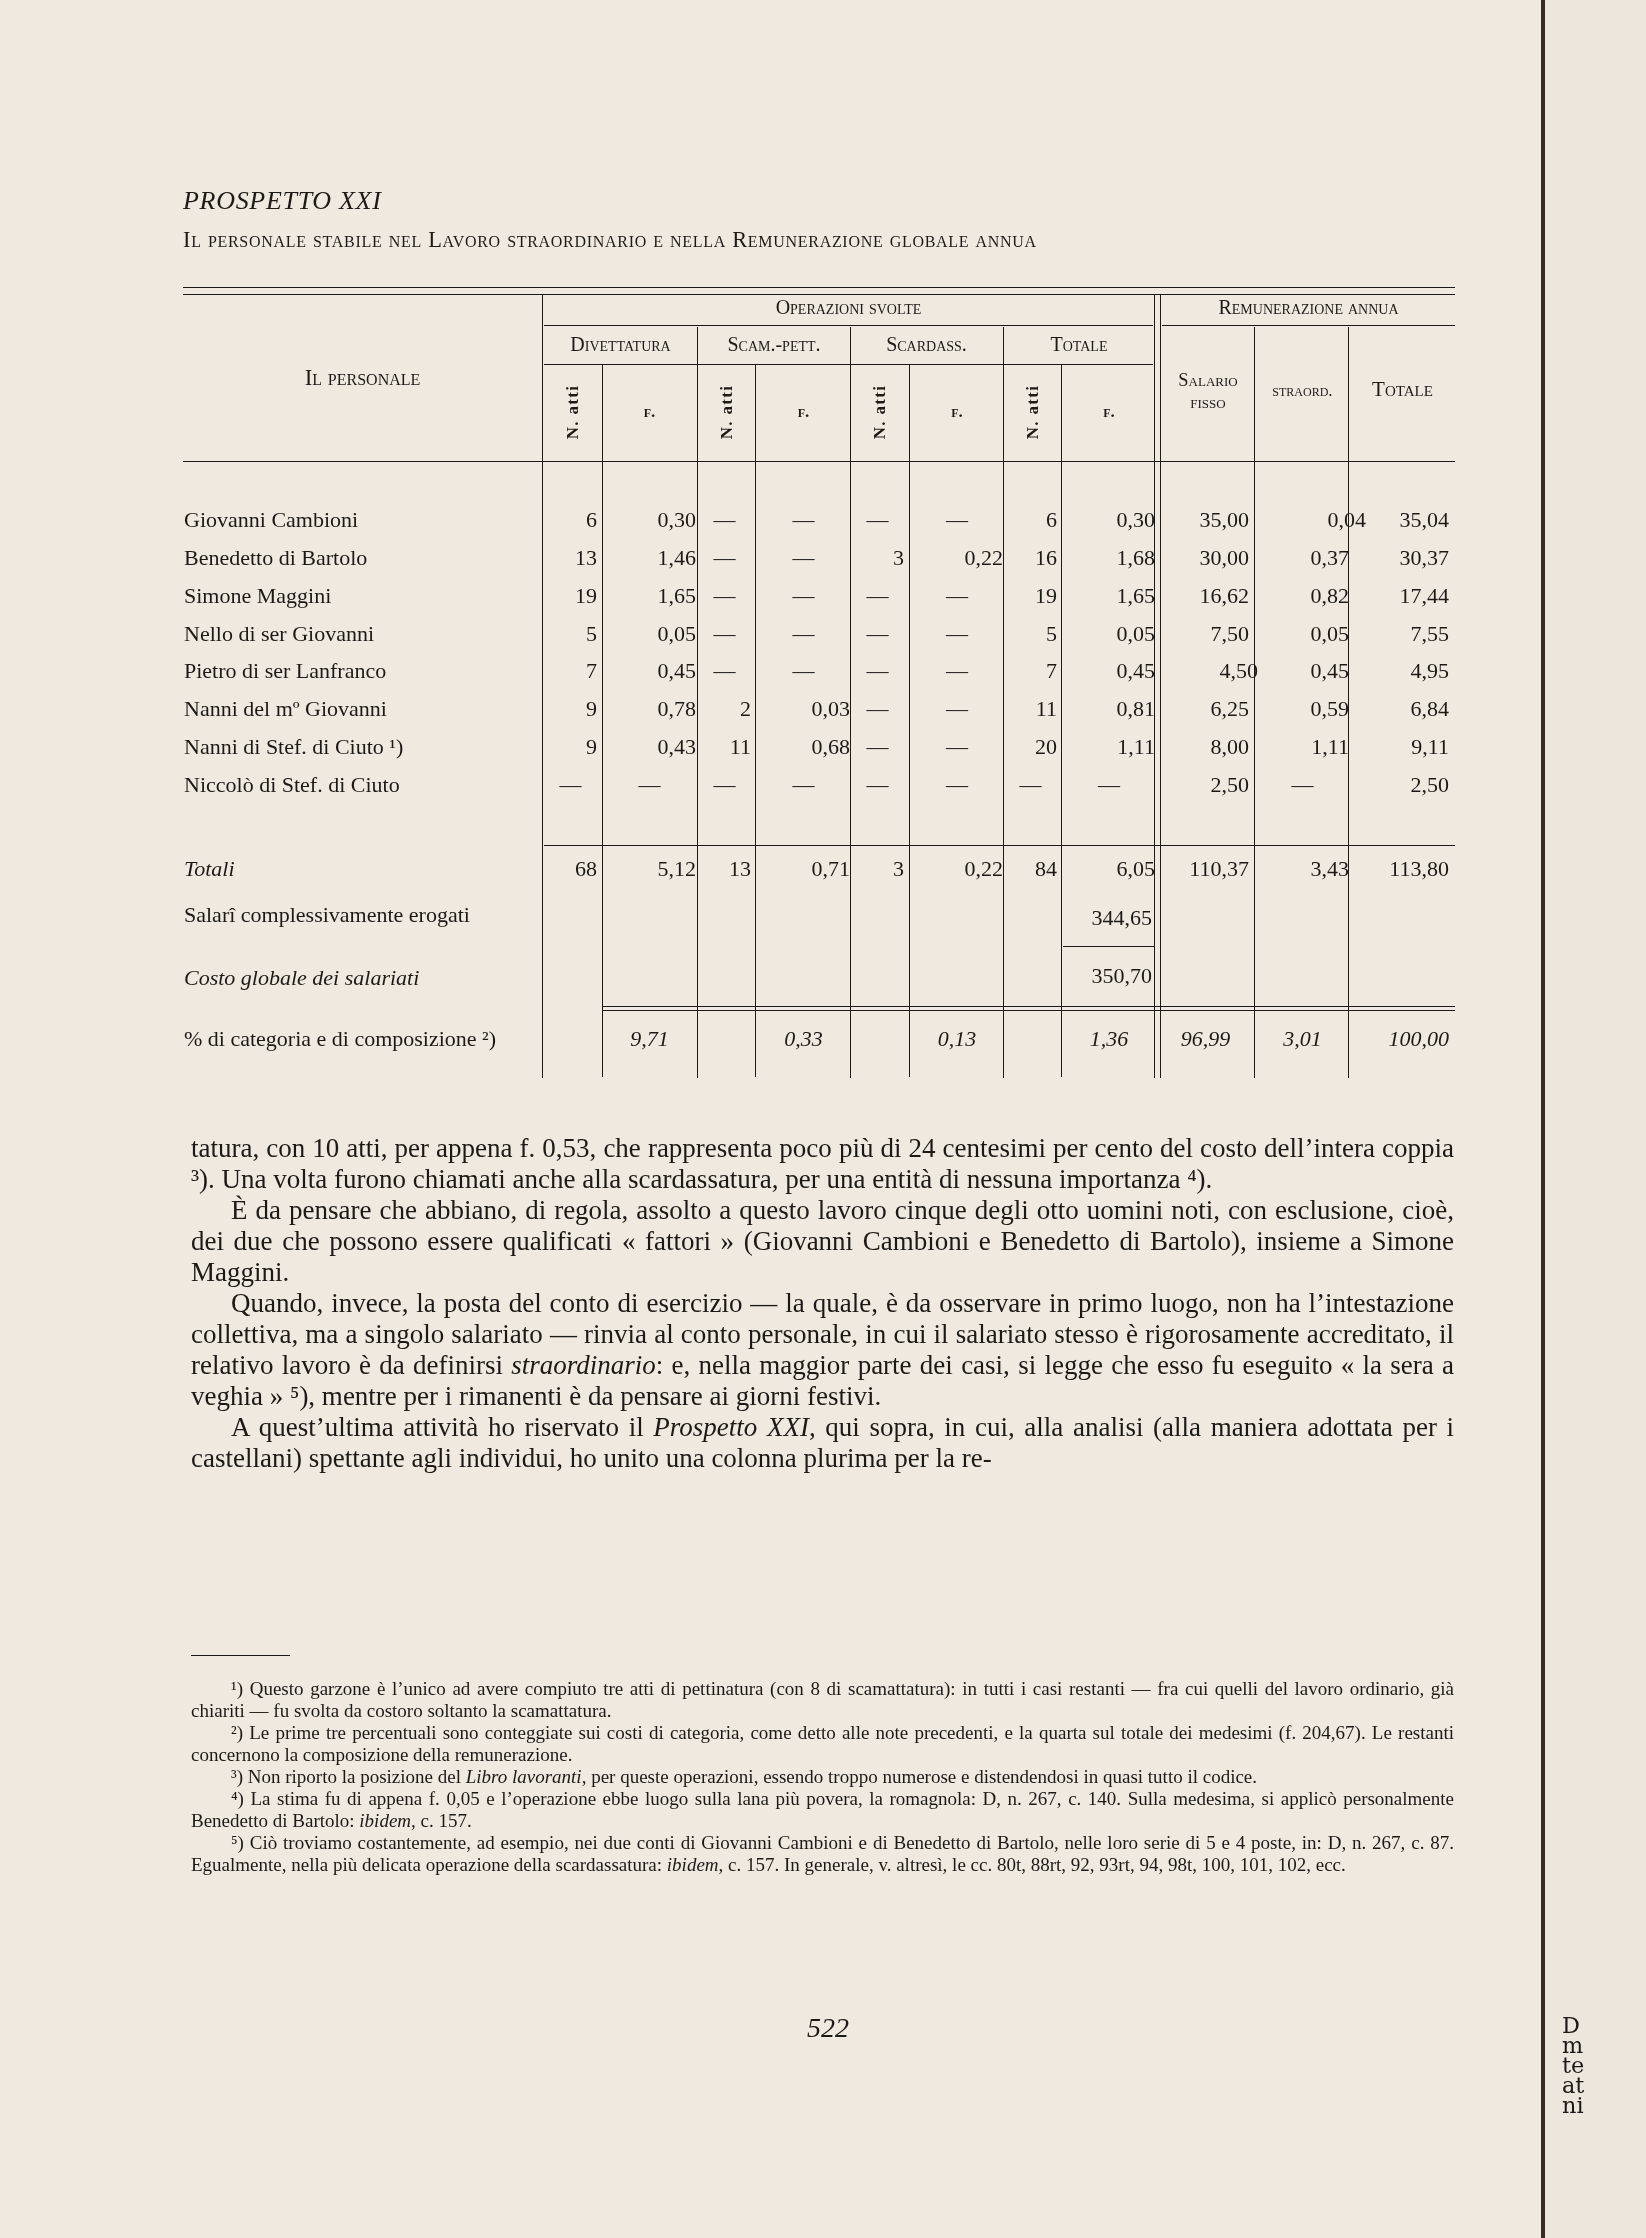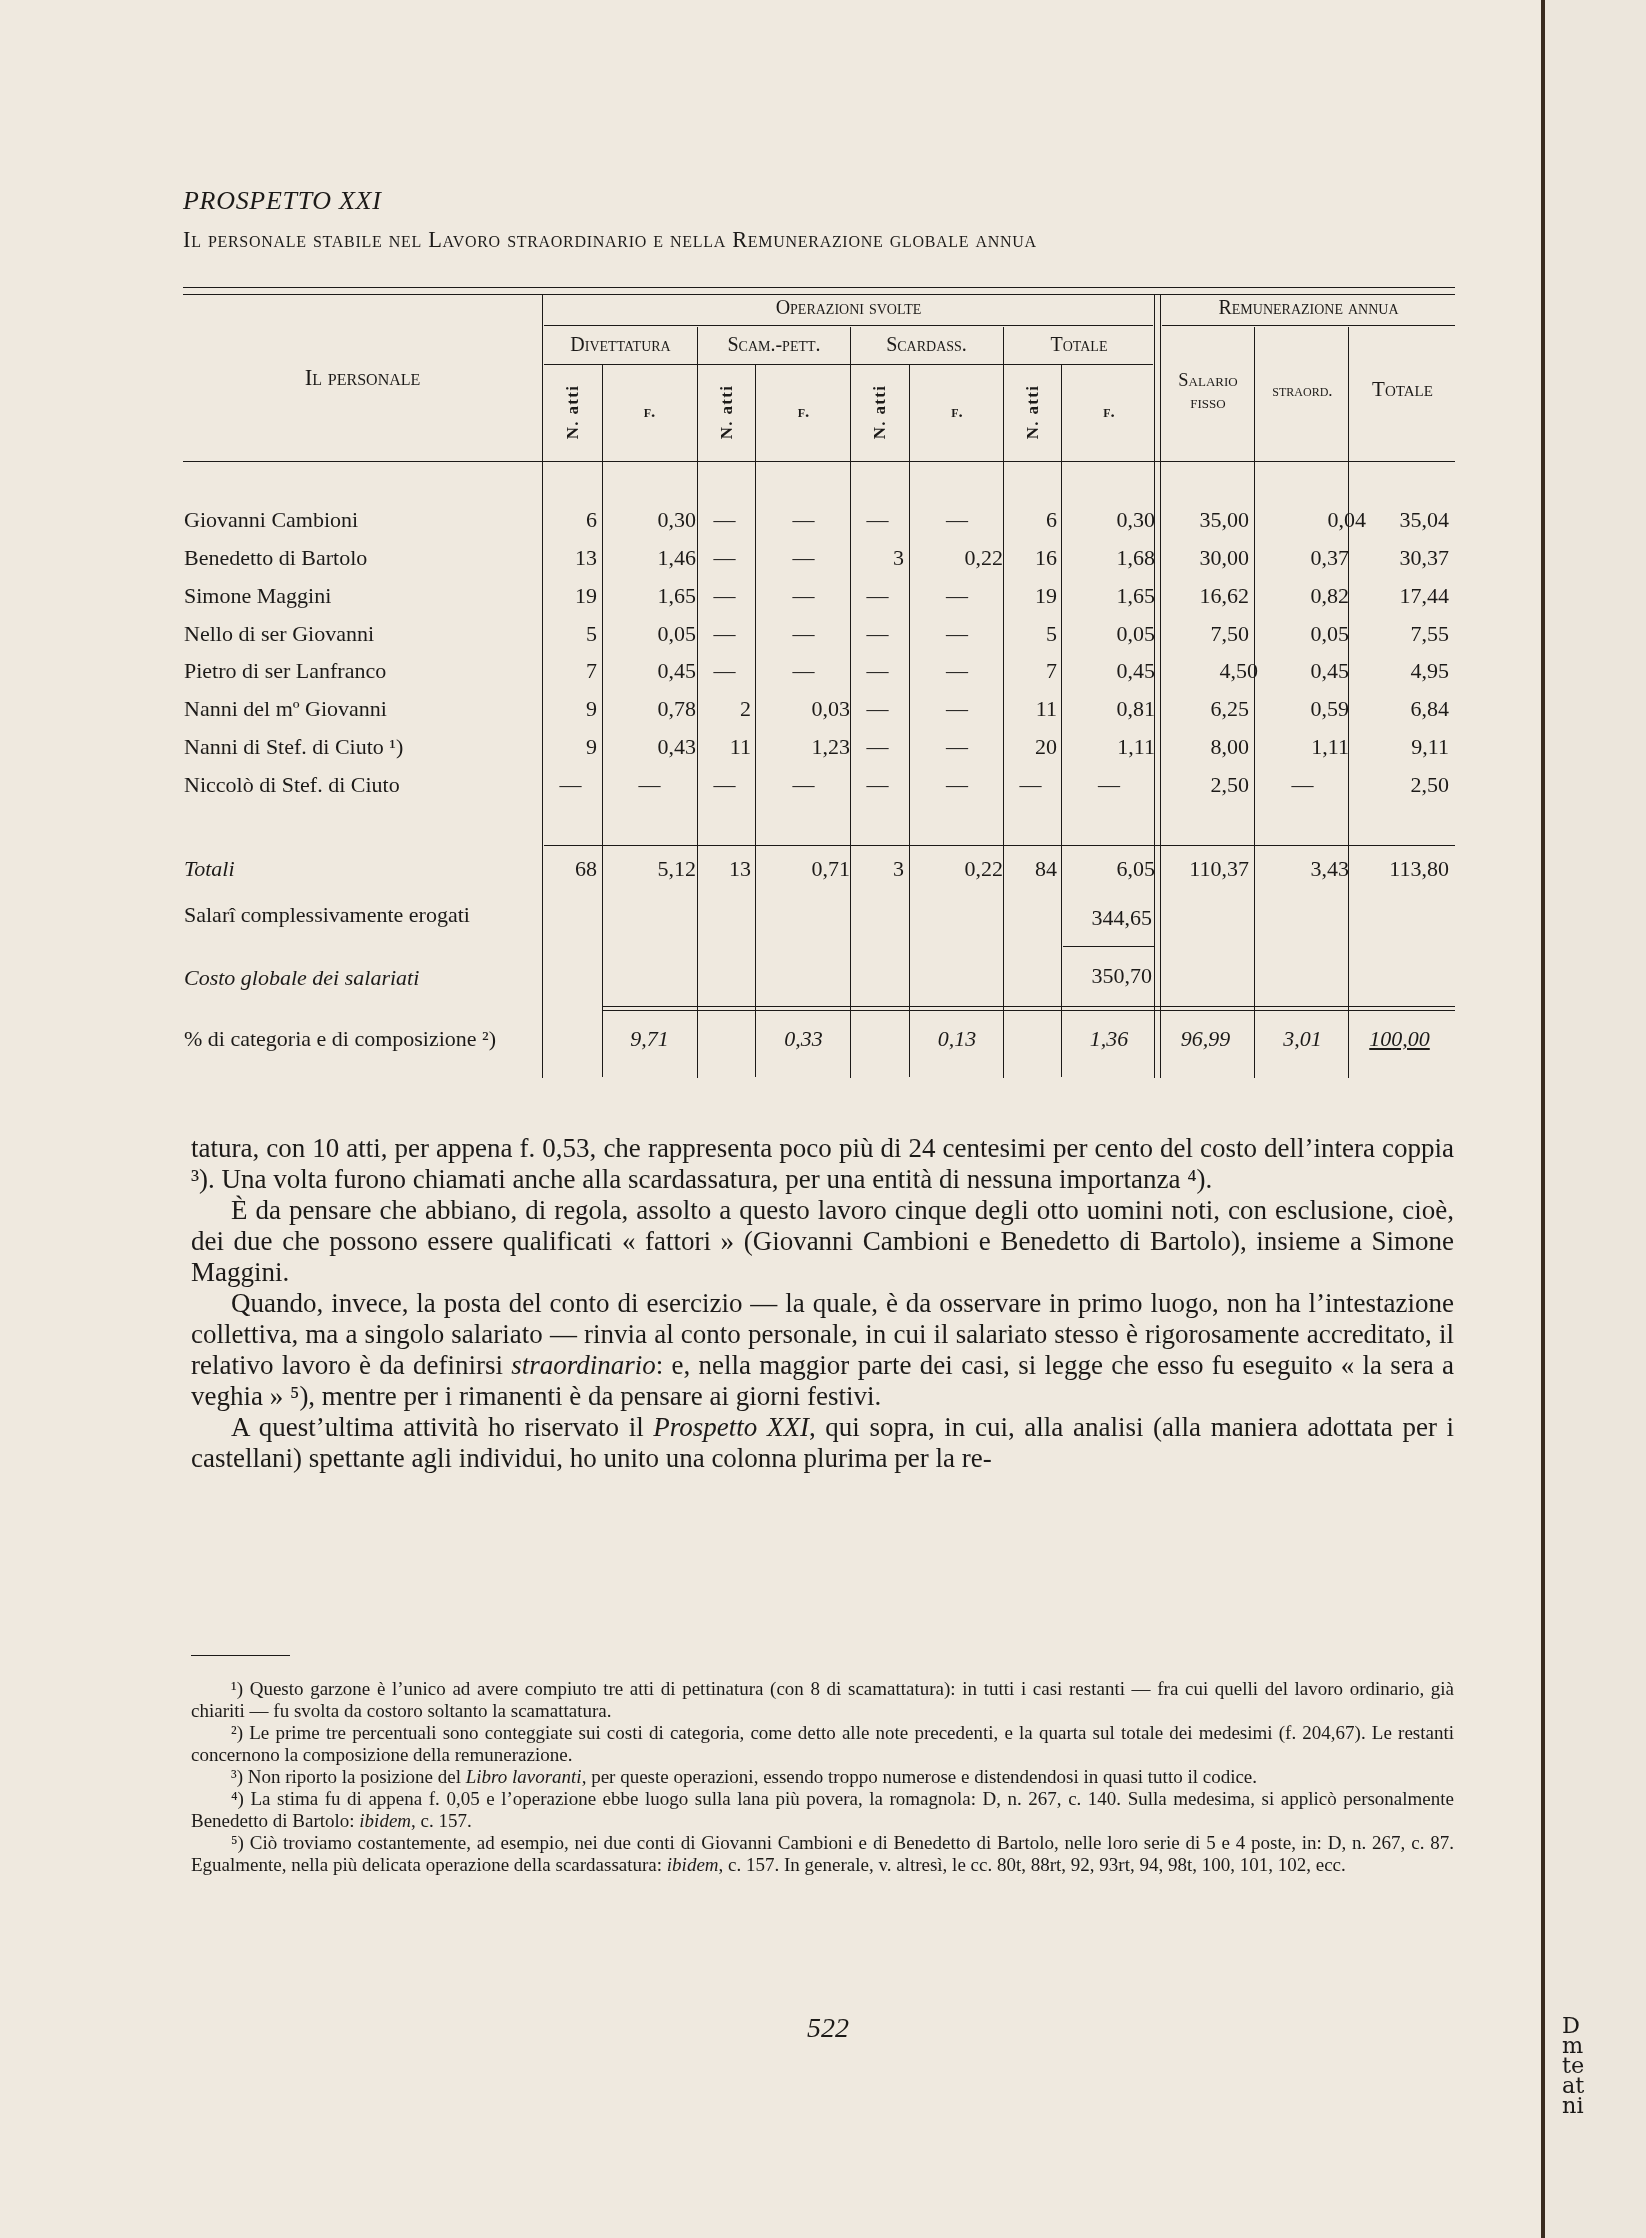--- a/index.html
+++ b/index.html
@@ -153,21 +153,21 @@
         <div class="num" style="left:911px;top:696px;width:92px;text-align:center;">—</div>
         <div class="num" style="left:1004px;top:696px;width:53px;text-align:right;">11</div>
         <div class="num" style="left:1063px;top:696px;width:92px;text-align:right;">0,81</div>
         <div class="num" style="left:1162px;top:696px;width:87px;text-align:right;">6,25</div>
         <div class="num" style="left:1256px;top:696px;width:93px;text-align:right;">0,59</div>
         <div class="num" style="left:1350px;top:696px;width:99px;text-align:right;">6,84</div>
         <div class="row-name" style="left:184px;top:734px;">Nanni di Stef. di Ciuto ¹)</div>
         <div class="num" style="left:544px;top:734px;width:53px;text-align:right;">9</div>
         <div class="num" style="left:603px;top:734px;width:93px;text-align:right;">0,43</div>
         <div class="num" style="left:698px;top:734px;width:53px;text-align:right;">11</div>
-        <div class="num" style="left:757px;top:734px;width:93px;text-align:right;">1,23</div>
+        <div class="num" style="left:757px;top:734px;width:93px;text-align:right;">0,68</div>
         <div class="num" style="left:851px;top:734px;width:53px;text-align:center;">—</div>
         <div class="num" style="left:911px;top:734px;width:92px;text-align:center;">—</div>
         <div class="num" style="left:1004px;top:734px;width:53px;text-align:right;">20</div>
         <div class="num" style="left:1063px;top:734px;width:92px;text-align:right;">1,11</div>
         <div class="num" style="left:1162px;top:734px;width:87px;text-align:right;">8,00</div>
         <div class="num" style="left:1256px;top:734px;width:93px;text-align:right;">1,11</div>
         <div class="num" style="left:1350px;top:734px;width:99px;text-align:right;">9,11</div>
         <div class="row-name" style="left:184px;top:772px;">Niccolò di Stef. di Ciuto</div>
         <div class="num" style="left:544px;top:772px;width:53px;text-align:center;">—</div>
         <div class="num" style="left:603px;top:772px;width:93px;text-align:center;">—</div>
@@ -196,21 +196,21 @@
         <div class="num" style="left:1063px;top:905px;width:89px;">344,65</div>
         <div class="row-name it" style="left:184px;top:965px;">Costo globale dei salariati</div>
         <div class="num" style="left:1063px;top:963px;width:89px;">350,70</div>
         <div class="row-name" style="left:184px;top:1026px;">% di categoria e di composizione ²)</div>
         <div class="num it" style="left:603px;top:1026px;width:93px;text-align:center;">9,71</div>
         <div class="num it" style="left:757px;top:1026px;width:93px;text-align:center;">0,33</div>
         <div class="num it" style="left:911px;top:1026px;width:92px;text-align:center;">0,13</div>
         <div class="num it" style="left:1063px;top:1026px;width:92px;text-align:center;">1,36</div>
         <div class="num it" style="left:1162px;top:1026px;width:87px;text-align:center;">96,99</div>
         <div class="num it" style="left:1256px;top:1026px;width:93px;text-align:center;">3,01</div>
-        <div class="num it" style="left:1350px;top:1026px;width:99px;text-align:center;text-decoration:underline;">100,00</div>
+        <div class="num it" style="left:1350px;top:1026px;width:99px;text-align:right;">100,00</div>
       </div>
 
     <div class="hl" style="left:544px;top:845px;width:911px;"></div>
     <div class="hl" style="left:1063px;top:946px;width:92px;"></div>
     <div class="hl" style="left:603px;top:1006px;width:852px;"></div>
     <div class="hl" style="left:603px;top:1010px;width:852px;"></div>
   </div>
 
   <div class="body">
     <p>tatura, con 10 atti, per appena f. 0,53, che rappresenta poco più di 24 centesimi per cento del costo dell’intera coppia ³). Una volta furono chiamati anche alla scardassatura, per una entità di nessuna importanza ⁴).</p>

